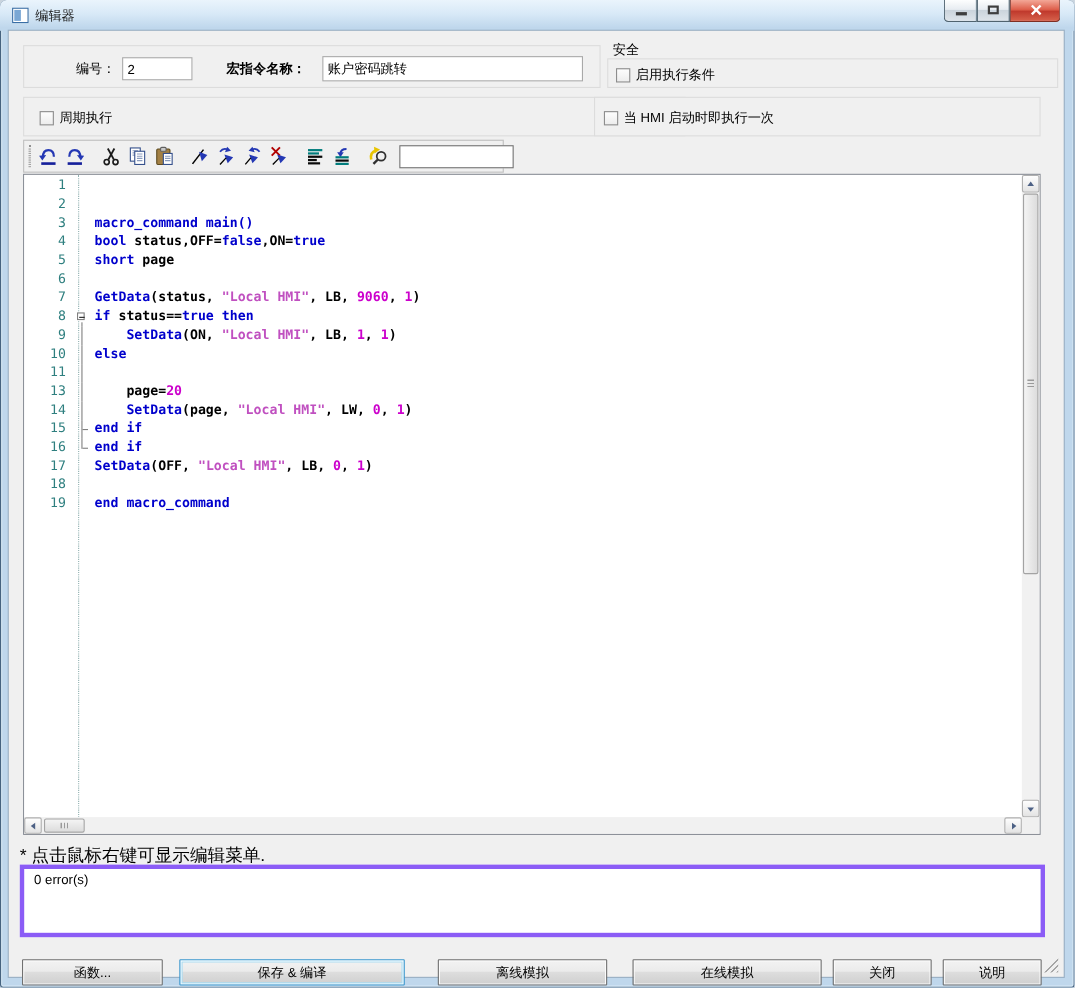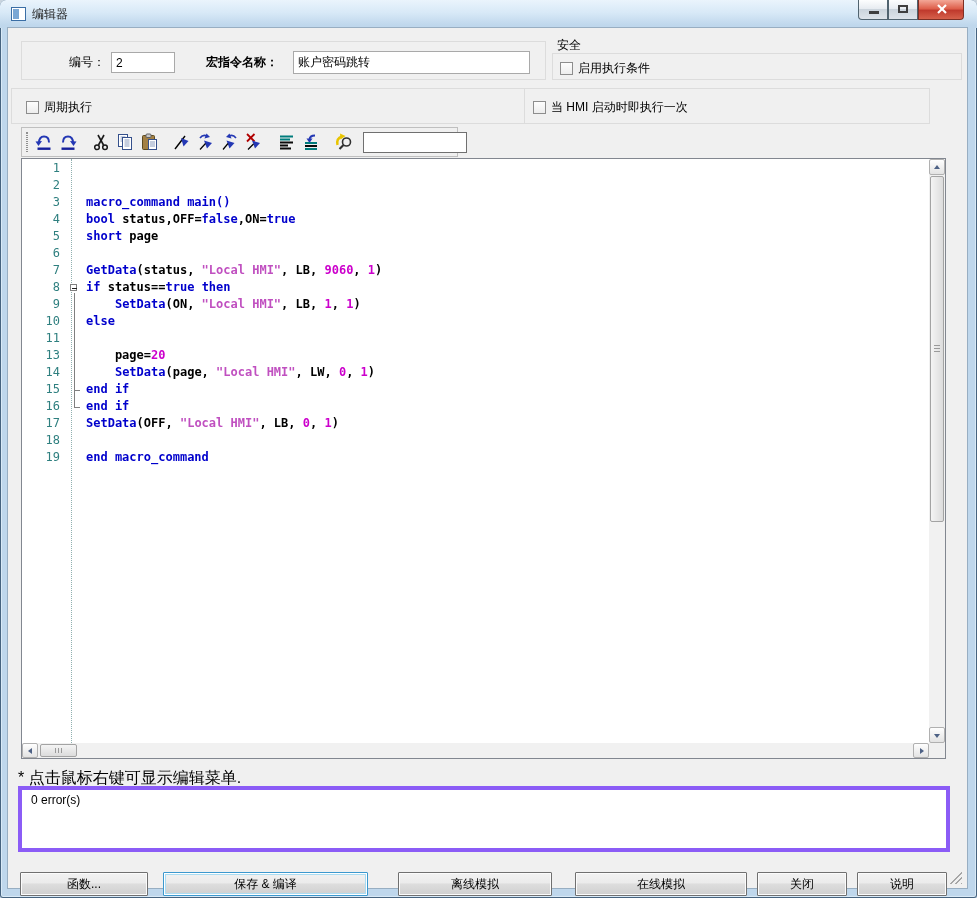--- a/index.html
+++ b/index.html
@@ -20,22 +20,22 @@
   .wbtn.close{width:46px;border-radius:0 0 4px 0;border-color:#7E2F24;
     background:linear-gradient(#F3A797,#DE604C 45%,#C03A2D 55%,#D6614B);}
   .glyph-min{position:absolute;left:10px;bottom:5px;width:10px;height:3px;background:#3F3F3F;}
   .glyph-max{position:absolute;left:9px;top:5px;width:10px;height:8px;border:2px solid #3F3F3F;background:transparent;}
   
   .content{position:absolute;left:8px;top:28px;width:959px;height:860px;background:#F0F0F0;
     box-shadow:0 0 0 1px #98AEC2;}
   .groupbox{position:absolute;border:1px solid #DCDCDC;background:#F0F0F0;}
   .gb-name{left:13px;top:13px;width:525px;height:39px;}
   .gb-security{left:544px;top:25px;width:410px;height:27px;}
-  .gb-periodic{left:3px;top:60px;width:602px;height:36px;}
-  .gb-startup{left:516px;top:60px;width:406px;height:36px;}
+  .gb-periodic{left:13px;top:60px;width:602px;height:36px;}
+  .gb-startup{left:532px;top:60px;width:406px;height:36px;}
   .flabel{position:absolute;font-size:12px;color:#000;}
   .tinput{position:absolute;border:1px solid #A9A9A9;background:#FFF;font-size:12px;
     font-family:"Liberation Sans",sans-serif;padding:1px 4px;}
   .cbrow{position:absolute;display:flex;align-items:center;gap:5px;font-size:12px;color:#000;}
   .cb{width:13px;height:13px;border:1px solid #8D8D8D;background:linear-gradient(#FDFDFD,#EDEDED);flex:none;}
   
   .toolbar{position:absolute;left:13px;top:99px;width:437px;height:30px;border:1px solid #BFBFBF;
     background:#F0F0F0;display:flex;align-items:center;padding-left:3px;}
   .tgrip{width:4px;height:20px;border-left:1px dotted #909090;border-right:1px dotted #909090;margin:0 4px 0 1px;}
   .tbtn{width:24px;height:24px;display:flex;align-items:center;justify-content:center;flex:none;}

